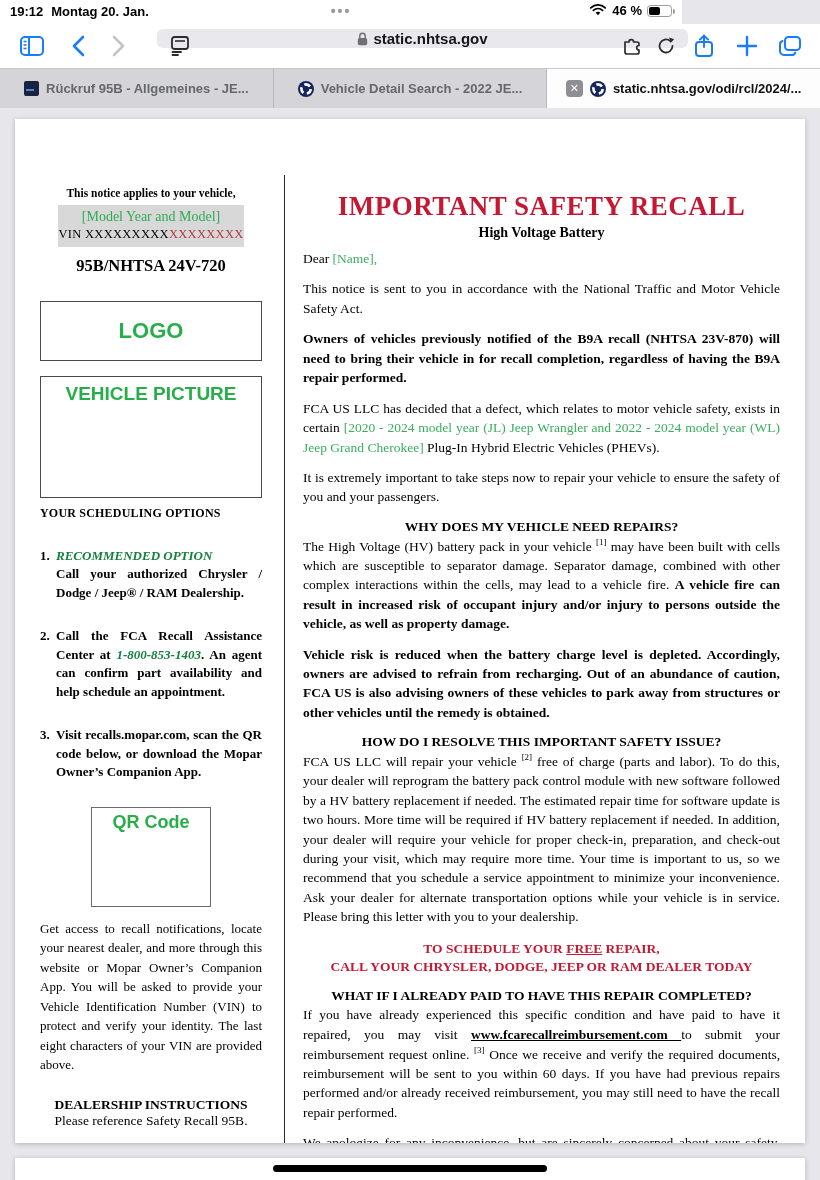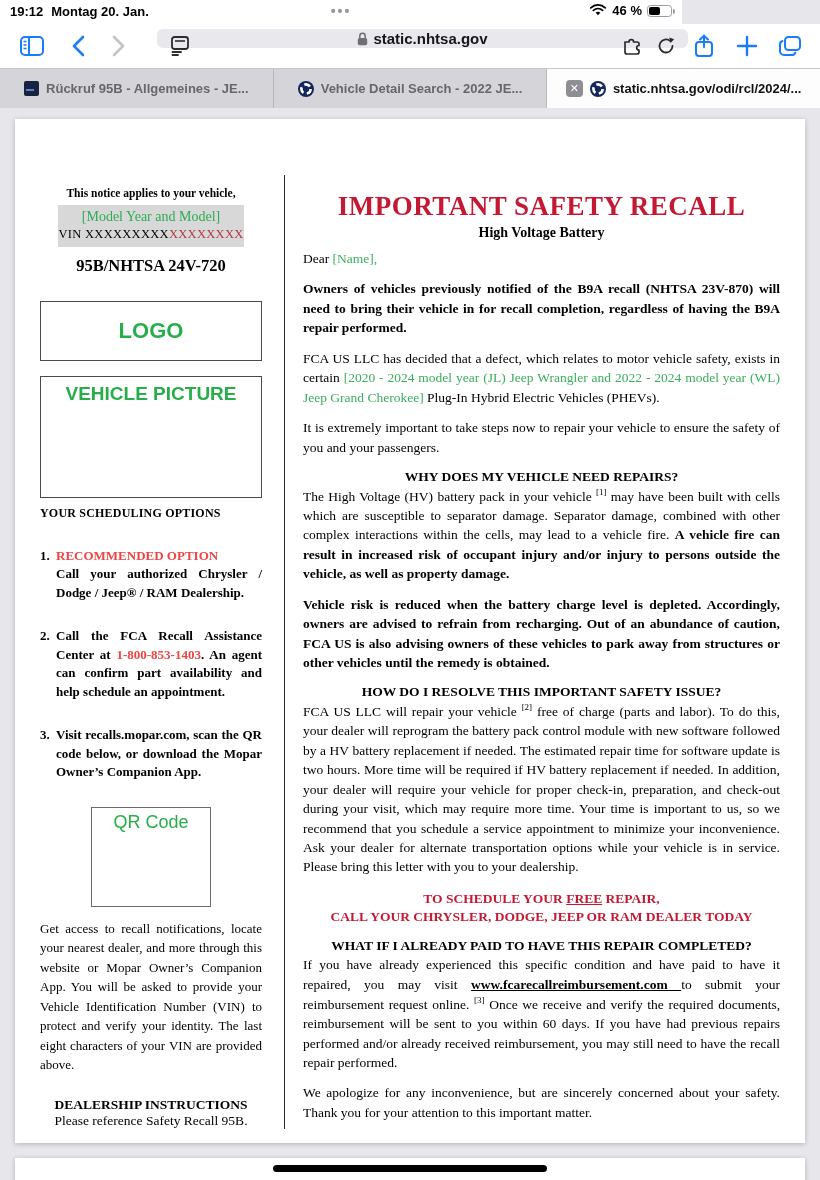--- a/index.html
+++ b/index.html
@@ -60,23 +60,23 @@
   .recall-no{ font-size:16.5px; font-weight:700; text-align:center; margin-top:9px; }
   .logo-box{ border:1.5px solid #4a4a4a; height:60px; margin-top:25px; display:flex; align-items:center; justify-content:center; }
   .logo-text{ font-family:"Liberation Sans","DejaVu Sans",sans-serif; font-weight:700; font-size:22px; color:#27ae4b; }
   .pic-box{ border:1.5px solid #4a4a4a; height:122px; margin-top:15px; text-align:center; padding-top:6px; }
   .pic-text{ font-family:"Liberation Sans","DejaVu Sans",sans-serif; font-weight:700; font-size:19px; color:#27ae4b; }
   .sched-title{ font-size:12px; font-weight:700; margin-top:8px; letter-spacing:.2px; }
   .opts{ margin-top:26px; }
   .opt{ display:flex; font-size:13px; font-weight:700; line-height:1.42; margin-bottom:25px; }
   .opt-num{ width:16px; flex:none; }
   .opt-body{ flex:1; text-align:justify; }
-  .red{ color:#ef4444; }
+  .red{ color:#15803d;font-style:italic; }
   .qr-box{ width:120px; height:100px; border:1px solid #6a6a6a; margin:13px auto 0; text-align:center; padding-top:4px; }
-  .qr-text{ font-family:"Liberation Sans","DejaVu Sans",sans-serif; font-weight:400; font-size:18px; color:#27ae4b; }
+  .qr-text{ font-family:"Liberation Sans","DejaVu Sans",sans-serif; font-weight:700; font-size:18px; color:#27ae4b; }
   .qr-para{ font-size:13px; line-height:1.5; text-align:justify; margin-top:12px; }
   .dealer-title{ font-size:13.5px; font-weight:700; text-align:center; margin-top:22px; }
   .dealer-body{ font-size:13.5px; text-align:center; }
   
   .letter-title{ font-size:27px; font-weight:700; color:#c41833; text-align:center; letter-spacing:.5px; }
   .letter-subtitle{ font-size:14px; font-weight:700; text-align:center; margin-top:3px; }
   .col-main p{ font-size:13.5px; line-height:1.44; text-align:justify; margin-top:11px; }
   .col-main .salutation{ margin-top:8px; text-align:left; }
   .green{ color:#3bae5e; }
   .bold{ font-weight:700; }
@@ -261,20 +261,21 @@
       </div>
 
       <div class="divider"></div>
 
       <div class="col-main">
         <div class="letter-title">IMPORTANT SAFETY RECALL</div>
         <div class="letter-subtitle">High Voltage Battery</div>
 
         <p class="salutation"><span>Dear </span><span class="green">[Name],</span></p>
 
+        <p>This notice is sent to you in accordance with the National Traffic and Motor Vehicle Safety Act.</p>
 
         <p class="bold">Owners of vehicles previously notified of the B9A recall (NHTSA 23V-870) will need to bring their vehicle in for recall completion, regardless of having the B9A repair performed.</p>
 
         <p><span>FCA US LLC has decided that a defect, which relates to motor vehicle safety, exists in certain </span><span class="green">[2020 - 2024 model year (JL) Jeep Wrangler and 2022 - 2024 model year (WL) Jeep Grand Cherokee]</span><span> Plug-In Hybrid Electric Vehicles (PHEVs).</span></p>
 
         <p>It is extremely important to take steps now to repair your vehicle to ensure the safety of you and your passengers.</p>
 
         <div class="sec-head">WHY DOES MY VEHICLE NEED REPAIRS?</div>
         <p><span>The High Voltage (HV) battery pack in your vehicle </span><sup>[1]</sup><span> may have been built with cells which are susceptible to separator damage. Separator damage, combined with other complex interactions within the cells, may lead to a vehicle fire. </span><span class="bold">A vehicle fire can result in increased risk of occupant injury and/or injury to persons outside the vehicle, as well as property damage.</span></p>
 

